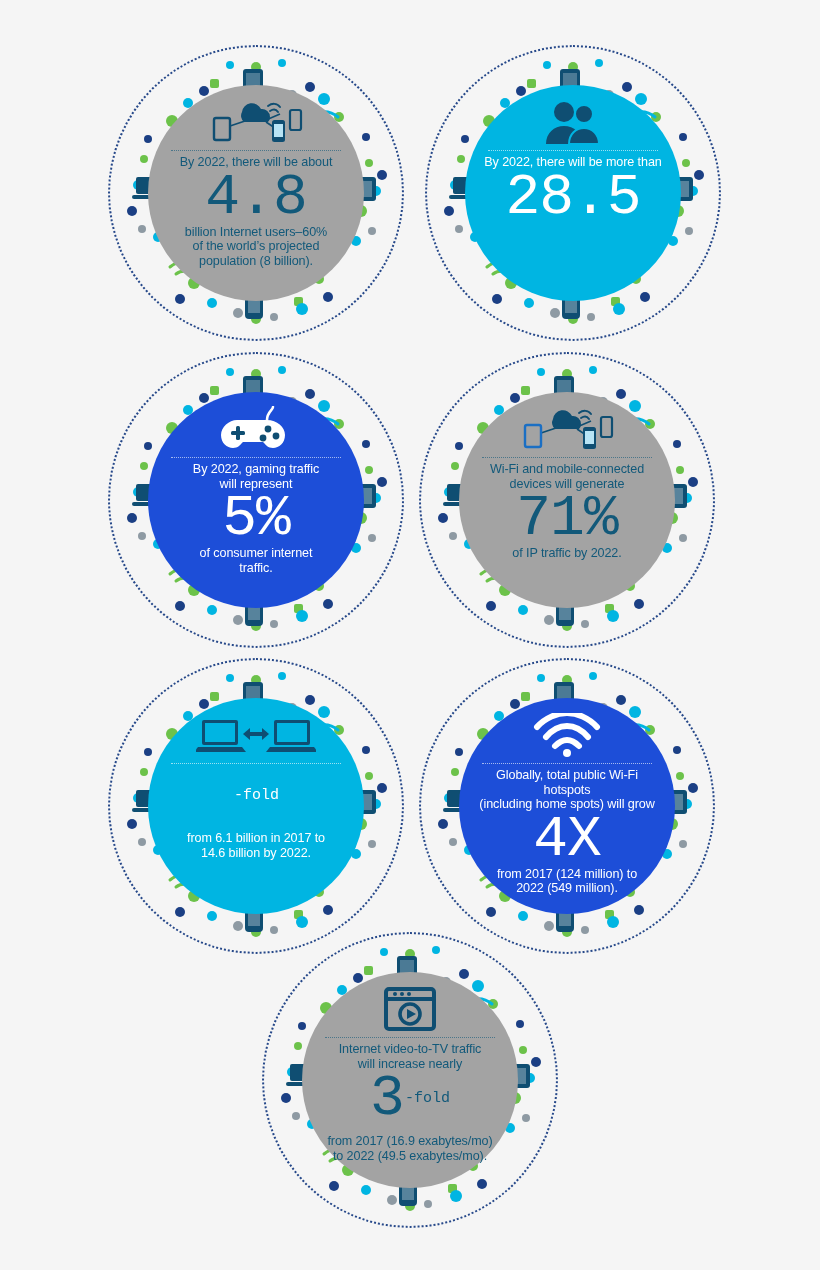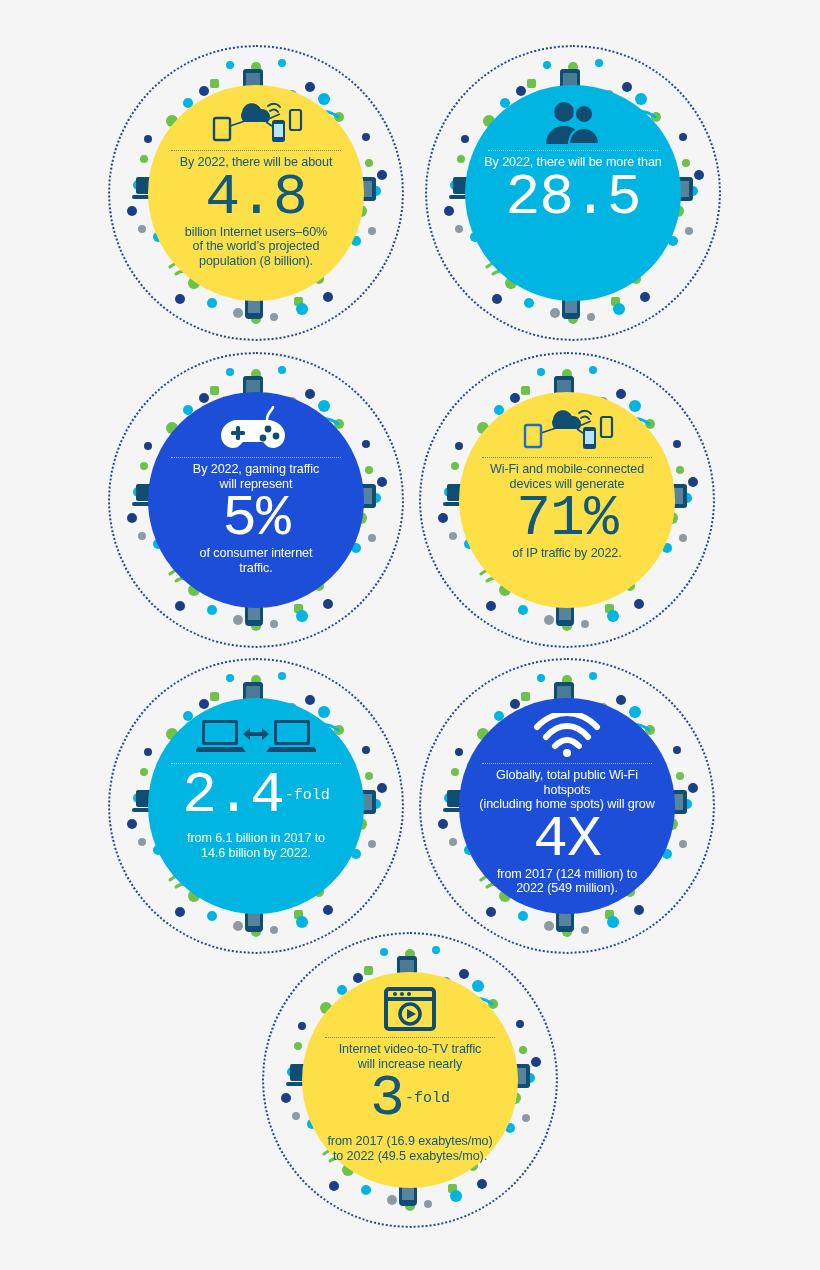--- a/index.html
+++ b/index.html
@@ -35,21 +35,21 @@
     position: absolute;
     left: 50%; top: 50%;
     transform: translate(-50%, -50%);
     width: 216px; height: 216px;
     border-radius: 50%;
     display: flex; flex-direction: column;
     align-items: center;
     padding: 14px 12px 10px;
     text-align: center;
   }
-  .inner-disc.light { background: #fde047; color: #12597a; }
+  .inner-disc.light { background: #a3a3a3; color: #12597a; }
   .inner-disc.cyan  { background: #00b5e2; color: #ffffff; }
   .inner-disc.navy  { background: #1d4ed8; color: #ffffff; }
 
   .disc-icon { height: 46px; display:flex; align-items:center; justify-content:center; }
   .disc-icon svg { display:block; }
 
   .divider {
     width: 170px; height: 1px;
     margin: 5px 0 4px;
     border-top: 1px dotted currentColor;
@@ -552,21 +552,20 @@
               <rect x="81" y="9" width="30" height="19" fill="#00b5e2"></rect>
             <path d="M74 33h44l4 5H70z"></path>
             <path d="M52 18h16v4H52z"></path>
               <path d="M54 14l-7 6 7 6z"></path>
               <path d="M66 14l7 6-7 6z"></path>
           </g>
         </svg>
       </div>
       <div class="divider"></div>
       <div class="big-stat">
-        <span>2.4</span>
         <span class="suffix">-fold</span>
       </div>
       <div class="tail-text">
         <div>from 6.1 billion in 2017 to</div>
         <div>14.6 billion by 2022.</div>
       </div>
     </div>
   </div>
 
   <div class="stat-circle c6">

